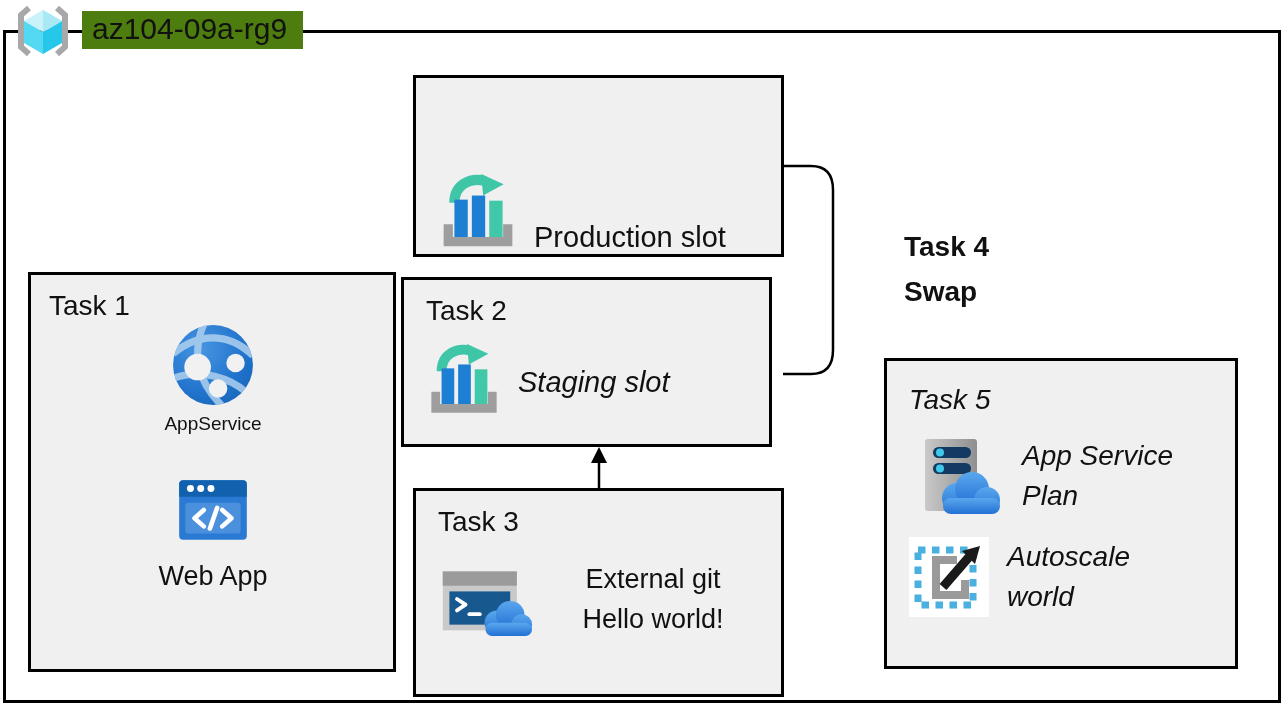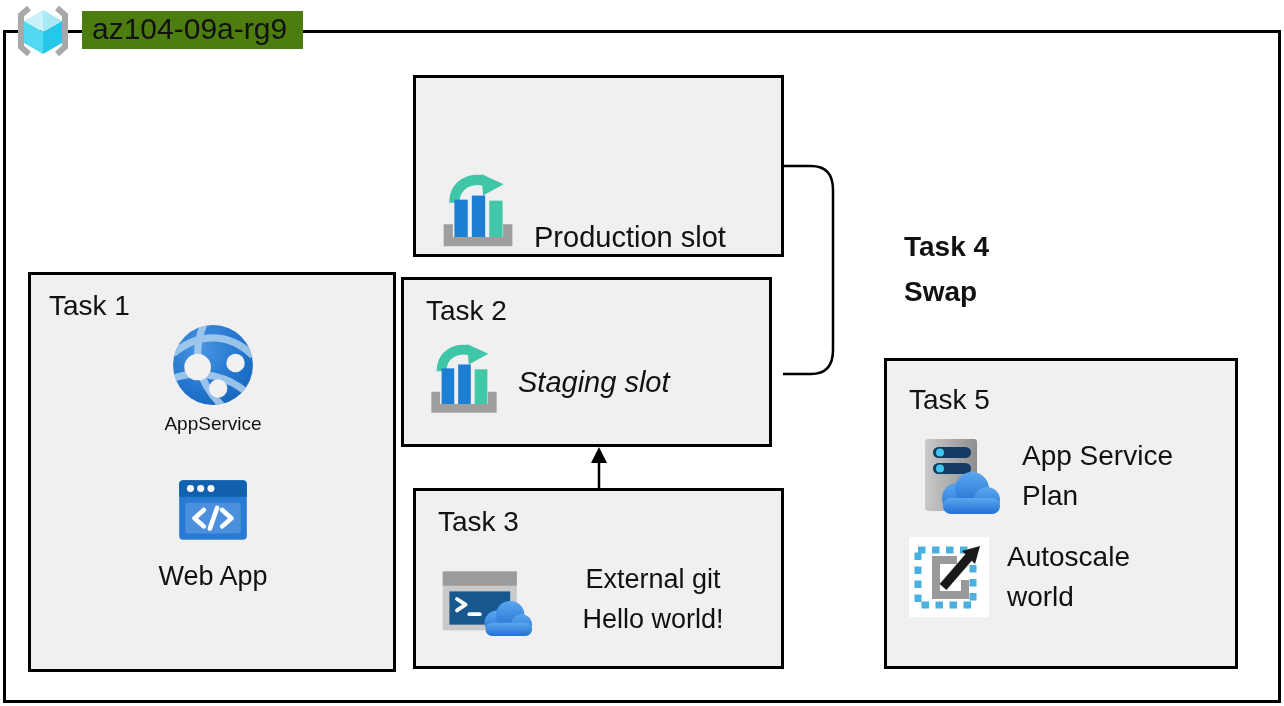--- a/index.html
+++ b/index.html
@@ -19,31 +19,31 @@
        box-sizing:border-box;}
   .box-title{font-size:28px;line-height:34px;}
 
   #box-production{left:413px;top:75px;width:371px;height:182px;
                   display:flex;align-items:flex-end;padding-left:22px;}
   .slot-label{font-size:29px;margin-left:16px;}
 
   #box-task2{left:401px;top:277px;width:371px;height:170px;padding:14px 0 0 22px;}
   .slot-row{display:flex;align-items:center;margin-top:16px;font-style:italic;}
 
-  #box-task3{left:413px;top:488px;width:371px;height:181px;padding:14px 0 0 22px;}
+  #box-task3{left:413px;top:488px;width:371px;height:209px;padding:14px 0 0 22px;}
   .t3-row{display:flex;align-items:center;margin-top:16px;}
   .t3-text{flex:1;text-align:center;font-size:27px;line-height:40px;margin-right:8px;}
 
   #box-task1{left:28px;top:272px;width:368px;height:400px;padding:14px 16px 0 18px;}
   .t1-col{display:flex;flex-direction:column;align-items:center;margin-top:0;}
   .t1-label{font-size:19px;margin-top:6px;}
   .t1-gap{margin-top:34px;}
   .t1-label2{font-size:27px;margin-top:10px;}
 
-  #box-task5{left:884px;top:358px;width:354px;height:311px;padding:22px 16px 0 22px;}
+  #box-task5{left:884px;top:358px;width:354px;height:311px;padding:22px 16px 0 22px;font-style:italic;}
   .t5-row{display:flex;align-items:center;}
   .t5-row1{margin-top:18px;}
   .t5-row2{margin-top:20px;}
   .t5-text{font-size:28px;line-height:40px;margin-left:18px;}
 
   .lines span{display:block;}
 
   
   .task4-label{position:absolute;left:856px;top:224px;font-size:28px;
                font-weight:700;line-height:45px;margin-left:48px;}

